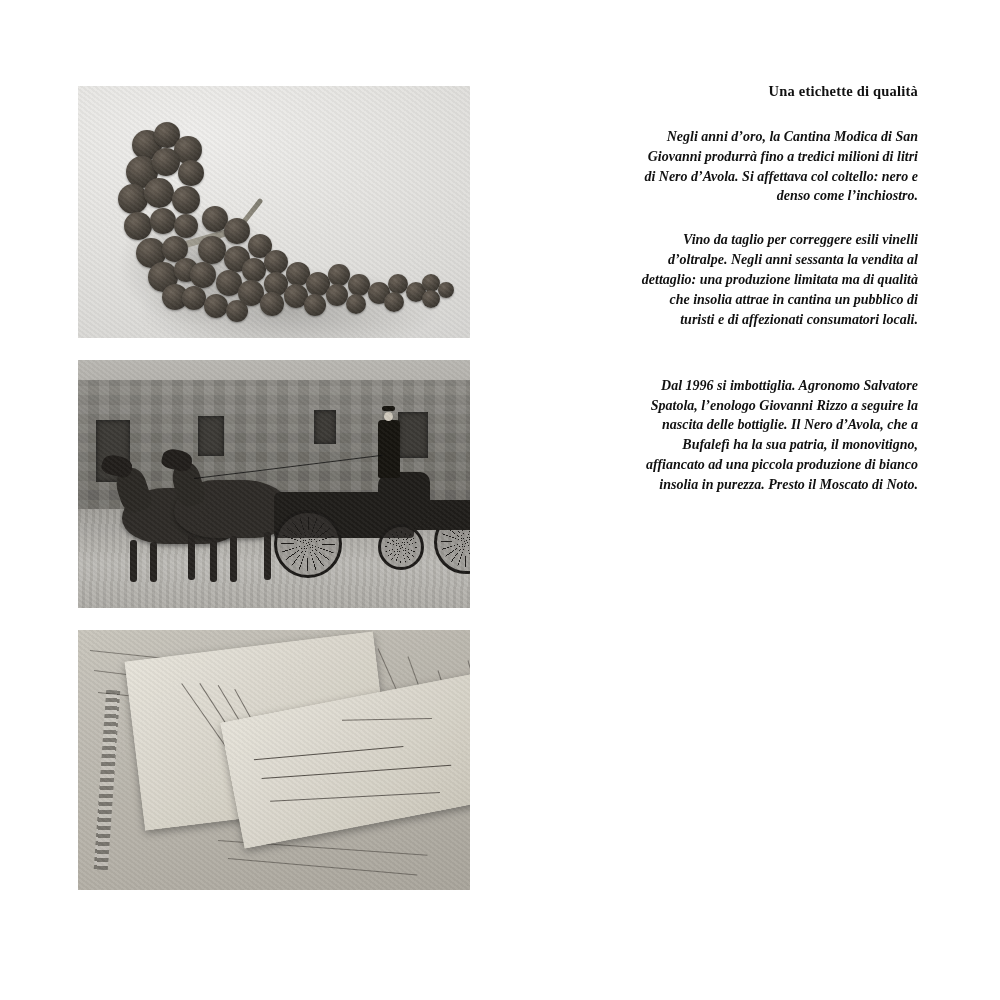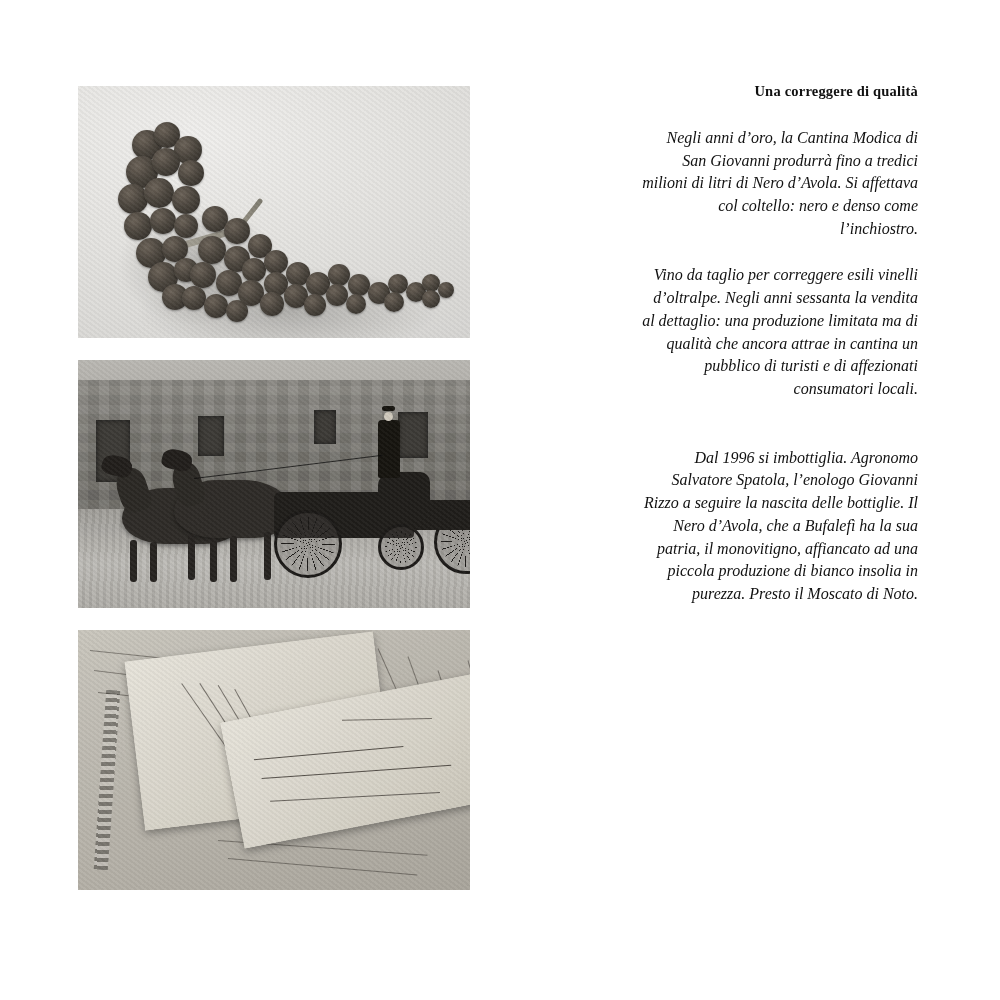--- a/index.html
+++ b/index.html
@@ -221,24 +221,25 @@
   }
   .heading {
     font-weight: bold;
     font-size: 14.5px;
     letter-spacing: 0.2px;
     margin: 0 0 26px 0;
     line-height: 1.3;
   }
   .para {
     font-style: italic;
-    font-size: 16px;
+    font-size: 14px;
     line-height: 1.42;
     margin: 0 0 24px 0;
     hyphens: none;
+    font-weight: bold;
   }
   .para.gap-big { margin-bottom: 46px; }
 </style>
 </head>
 <body>
 
 <div class="page">
 
   <div class="images">
 
@@ -370,19 +371,19 @@
         <div class="ink-line" style="left:34px;top:86px;width:170px;background:rgba(25,20,16,0.6);transform:rotate(8deg);"></div>
         <div class="ink-line" style="left:120px;top:20px;width:90px;background:rgba(25,20,16,0.55);transform:rotate(10deg);"></div>
       </div>
 
       <div class="grain"></div>
     </div>
 
   </div>
 
   <div class="text-col">
-    <h1 class="heading">Una correggere di qualità</h1>
+    <h1 class="heading">Una etichette di qualità</h1>
     <p class="para">Negli anni d’oro, la Cantina Modica di San Giovanni produrrà fino a tredici milioni di litri di Nero d’Avola. Si affettava col coltello: nero e denso come l’inchiostro.</p>
-    <p class="para gap-big">Vino da taglio per correggere esili vinelli d’oltralpe. Negli anni sessanta la vendita al dettaglio: una produzione limitata ma di qualità che ancora attrae in cantina un pubblico di turisti e di affezionati consumatori locali.</p>
+    <p class="para gap-big">Vino da taglio per correggere esili vinelli d’oltralpe. Negli anni sessanta la vendita al dettaglio: una produzione limitata ma di qualità che insolia attrae in cantina un pubblico di turisti e di affezionati consumatori locali.</p>
     <p class="para">Dal 1996 si imbottiglia. Agronomo Salvatore Spatola, l’enologo Giovanni Rizzo a seguire la nascita delle bottiglie. Il Nero d’Avola, che a Bufalefì ha la sua patria, il monovitigno, affiancato ad una piccola produzione di bianco insolia in purezza. Presto il Moscato di Noto.</p>
   </div>
 
 </div>
 
 </body></html>

